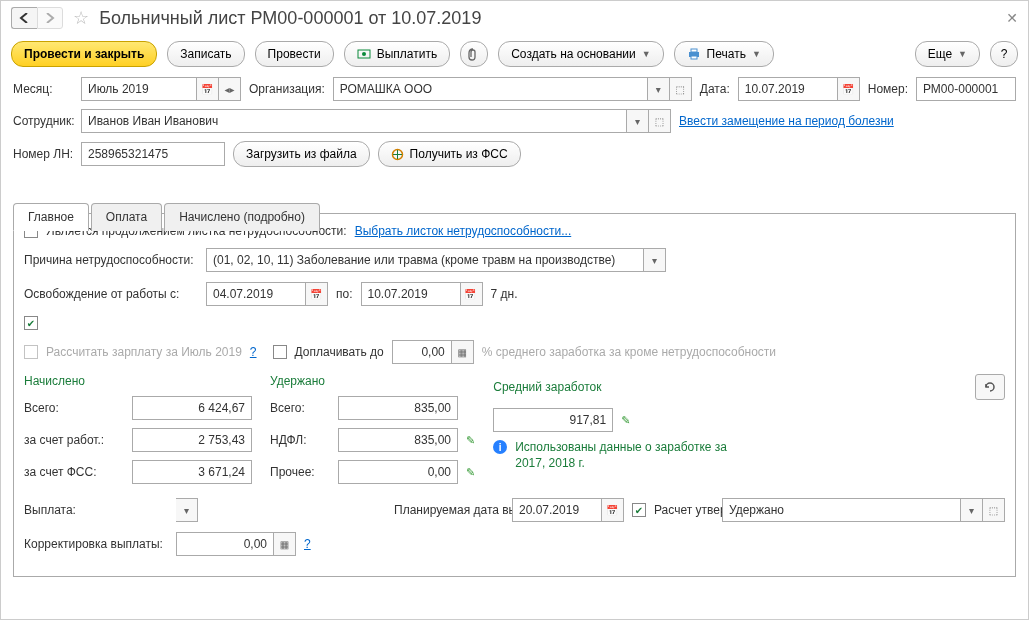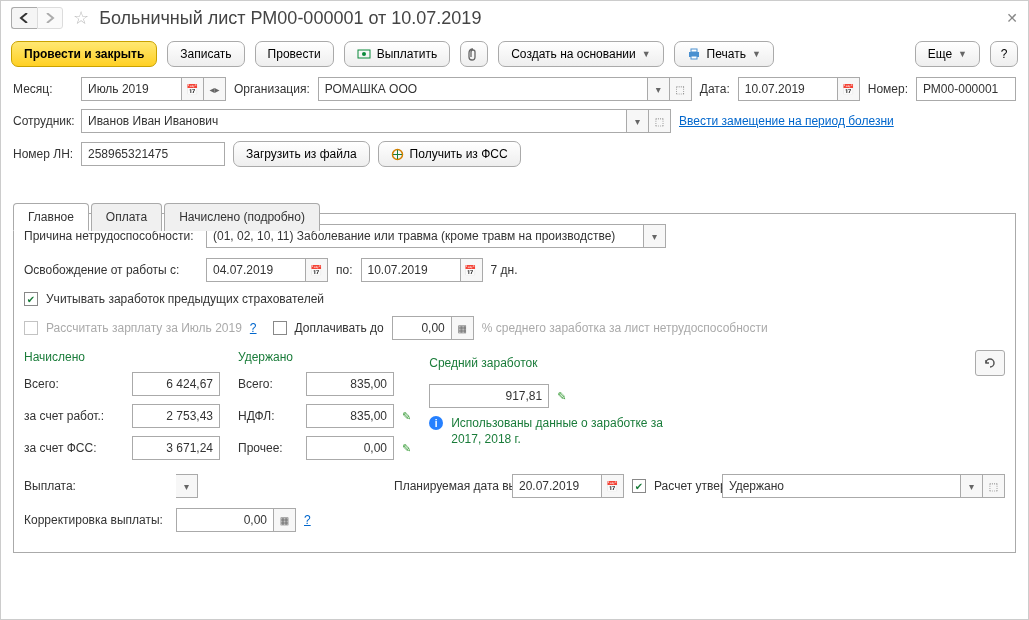--- a/index.html
+++ b/index.html
@@ -7,21 +7,21 @@
 .titlebar { display: flex; align-items: center; padding: 6px 10px; gap: 6px; }
 .nav-btn { width: 26px; height: 22px; border: 1px solid #aaa; background: #f5f5f5; border-radius: 3px; display: flex; align-items: center; justify-content: center; cursor: pointer; }
 .nav-btn.disabled { opacity: 0.4; }
 .nav-group { display: flex; }
 .nav-group .nav-btn:first-child { border-radius: 3px 0 0 3px; border-right: none; }
 .nav-group .nav-btn:last-child { border-radius: 0 3px 3px 0; }
 .star { color: #bbb; font-size: 18px; margin: 0 4px; }
 .title { font-size: 18px; color: #444; }
 .close-x { margin-left: auto; font-size: 14px; color: #888; cursor: pointer; }
 .toolbar { display: flex; align-items: center; padding: 6px 10px; gap: 10px; }
-.btn { height: 26px; padding: 0 12px; border: 1px solid #aaa; background: linear-gradient(#fff,#eee); border-radius: 7px; display: inline-flex; align-items: center; gap: 6px; cursor: pointer; font-size: 12px; }
+.btn { height: 26px; padding: 0 12px; border: 1px solid #aaa; background: linear-gradient(#fff,#eee); border-radius: 12px; display: inline-flex; align-items: center; gap: 6px; cursor: pointer; font-size: 12px; }
 .btn.primary { background: linear-gradient(#ffe873,#ffd024); border-color: #c9a200; font-weight: bold; }
 .btn.icon-only { padding: 0; width: 28px; justify-content: center; }
 .btn .caret { font-size: 9px; color: #666; }
 .spacer { flex: 1; }
 .form-rows { padding: 4px 12px; }
 .row { display: flex; align-items: center; gap: 8px; margin-bottom: 8px; }
 .lbl { font-size: 12px; color: #333; white-space: nowrap; }
 .input { height: 24px; border: 1px solid #aaa; padding: 0 6px; font-size: 12px; display: flex; align-items: center; background: #fff; }
 .input.num { justify-content: flex-end; }
 .smallbtn { width: 22px; height: 24px; border: 1px solid #aaa; border-left: none; background: #f7f7f7; display: flex; align-items: center; justify-content: center; font-size: 10px; color: #666; cursor: pointer; }
@@ -30,21 +30,21 @@
 .tab { padding: 6px 14px; border: 1px solid #aaa; border-bottom: none; background: #f0f0f0; margin-right: 2px; border-radius: 4px 4px 0 0; cursor: pointer; position: relative; top: 18px; }
 .tab.active { background: #fff; border-bottom: 1px solid #fff; }
 .panel { border: 1px solid #aaa; margin: 0 12px 12px; border-top: none; padding: 10px; }
 .panel .row { margin-bottom: 10px; }
 .chk { width: 14px; height: 14px; border: 1px solid #888; display: inline-flex; align-items: center; justify-content: center; font-size: 10px; color: #1a7c3a; background: #fff; }
 .section-hdr { color: #1a7c3a; font-size: 12px; }
 .calc-grid { display: flex; gap: 18px; margin-top: 4px; }
 .calc-col { display: flex; flex-direction: column; gap: 8px; }
 .calc-col .crow { display: flex; align-items: center; gap: 8px; }
 .calc-col .clbl { width: 100px; }
-.calc-col .cfield { width: 88px; height: 24px; border: 1px solid #aaa; padding: 0 6px; display: flex; align-items: center; justify-content: flex-end; background: #fff; }
+.calc-col .cfield { width: 120px; height: 24px; border: 1px solid #aaa; padding: 0 6px; display: flex; align-items: center; justify-content: flex-end; background: #fff; }
 .pencil { color: #3a9c3a; cursor: pointer; font-size: 11px; }
 .info-icon { width: 14px; height: 14px; border-radius: 50%; background: #2680ff; color: #fff; display: inline-flex; align-items: center; justify-content: center; font-size: 10px; font-weight: bold; }
 .info-txt { color: #1a7c3a; font-size: 12px; line-height: 1.3; }
 .refresh-btn { width: 30px; height: 26px; border: 1px solid #aaa; border-radius: 3px; background: #f7f7f7; display: flex; align-items: center; justify-content: center; cursor: pointer; }
 .disabled-txt { color: #aaa; }
 svg { display: block; }
 </style>
 </head>
 <body>
 
@@ -100,21 +100,21 @@
     <span>Еще</span>
       <span class="caret">▼</span>
   </button>
   <button class="btn icon-only">?</button>
 </div>
 
 <div class="form-rows">
   <div class="row">
     <span class="lbl" style="width:60px">Месяц:</span>
     <div style="display:flex">
-      <div class="input" style="width:101px">Июль 2019</div>
+      <div class="input" style="width:116px">Июль 2019</div>
       <div class="smallbtn">📅</div>
       <div class="smallbtn">◂▸</div>
     </div>
     <span class="lbl">Организация:</span>
     <div style="display:flex;flex:1">
       <div class="input" style="flex:1">РОМАШКА ООО</div>
       <div class="smallbtn">▾</div>
       <div class="smallbtn">⬚</div>
     </div>
     <span class="lbl">Дата:</span>
@@ -150,20 +150,25 @@
   </div>
 </div>
 
 <div class="tabs">
   <div class="tab active">Главное</div>
   <div class="tab">Оплата</div>
   <div class="tab">Начислено (подробно)</div>
 </div>
 
 <div class="panel">
+  <div class="row">
+    <span class="chk"></span>
+    <span class="lbl">Является продолжением листка нетрудоспособности:</span>
+    <a class="link">Выбрать листок нетрудоспособности...</a>
+  </div>
 
   <div class="row">
     <span class="lbl" style="width:174px">Причина нетрудоспособности:</span>
     <div style="display:flex;width:460px">
       <div class="input" style="flex:1">(01, 02, 10, 11) Заболевание или травма (кроме травм на производстве)</div>
       <div class="smallbtn">▾</div>
     </div>
   </div>
 
   <div class="row">
@@ -175,34 +180,33 @@
     <span class="lbl">по:</span>
     <div style="display:flex">
       <div class="input" style="width:100px">10.07.2019</div>
       <div class="smallbtn">📅</div>
     </div>
     <span class="lbl">7 дн.</span>
   </div>
 
   <div class="row">
     <span class="chk">✔</span>
-    <span class="lbl">Учитывать заработок предыдущих страхователей</span>
   </div>
 
   <div class="row">
     <span class="chk" style="opacity:.5"></span>
     <span class="lbl disabled-txt">Рассчитать зарплату за Июль 2019</span>
     <a class="link">?</a>
     <span class="chk" style="margin-left:8px"></span>
     <span class="lbl">Доплачивать до</span>
     <div style="display:flex">
       <div class="input num" style="width:60px">0,00</div>
       <div class="smallbtn">▦</div>
     </div>
-    <span class="lbl disabled-txt">% среднего заработка за лист нетрудоспособности</span>
+    <span class="lbl disabled-txt">% среднего заработка за кроме нетрудоспособности</span>
   </div>
 
   <div class="calc-grid">
     <div class="calc-col">
       <div class="section-hdr">Начислено</div>
       <div class="crow">
           <span class="clbl">Всего:</span>
           <div class="cfield">6 424,67</div>
         </div>
       <div class="crow">

